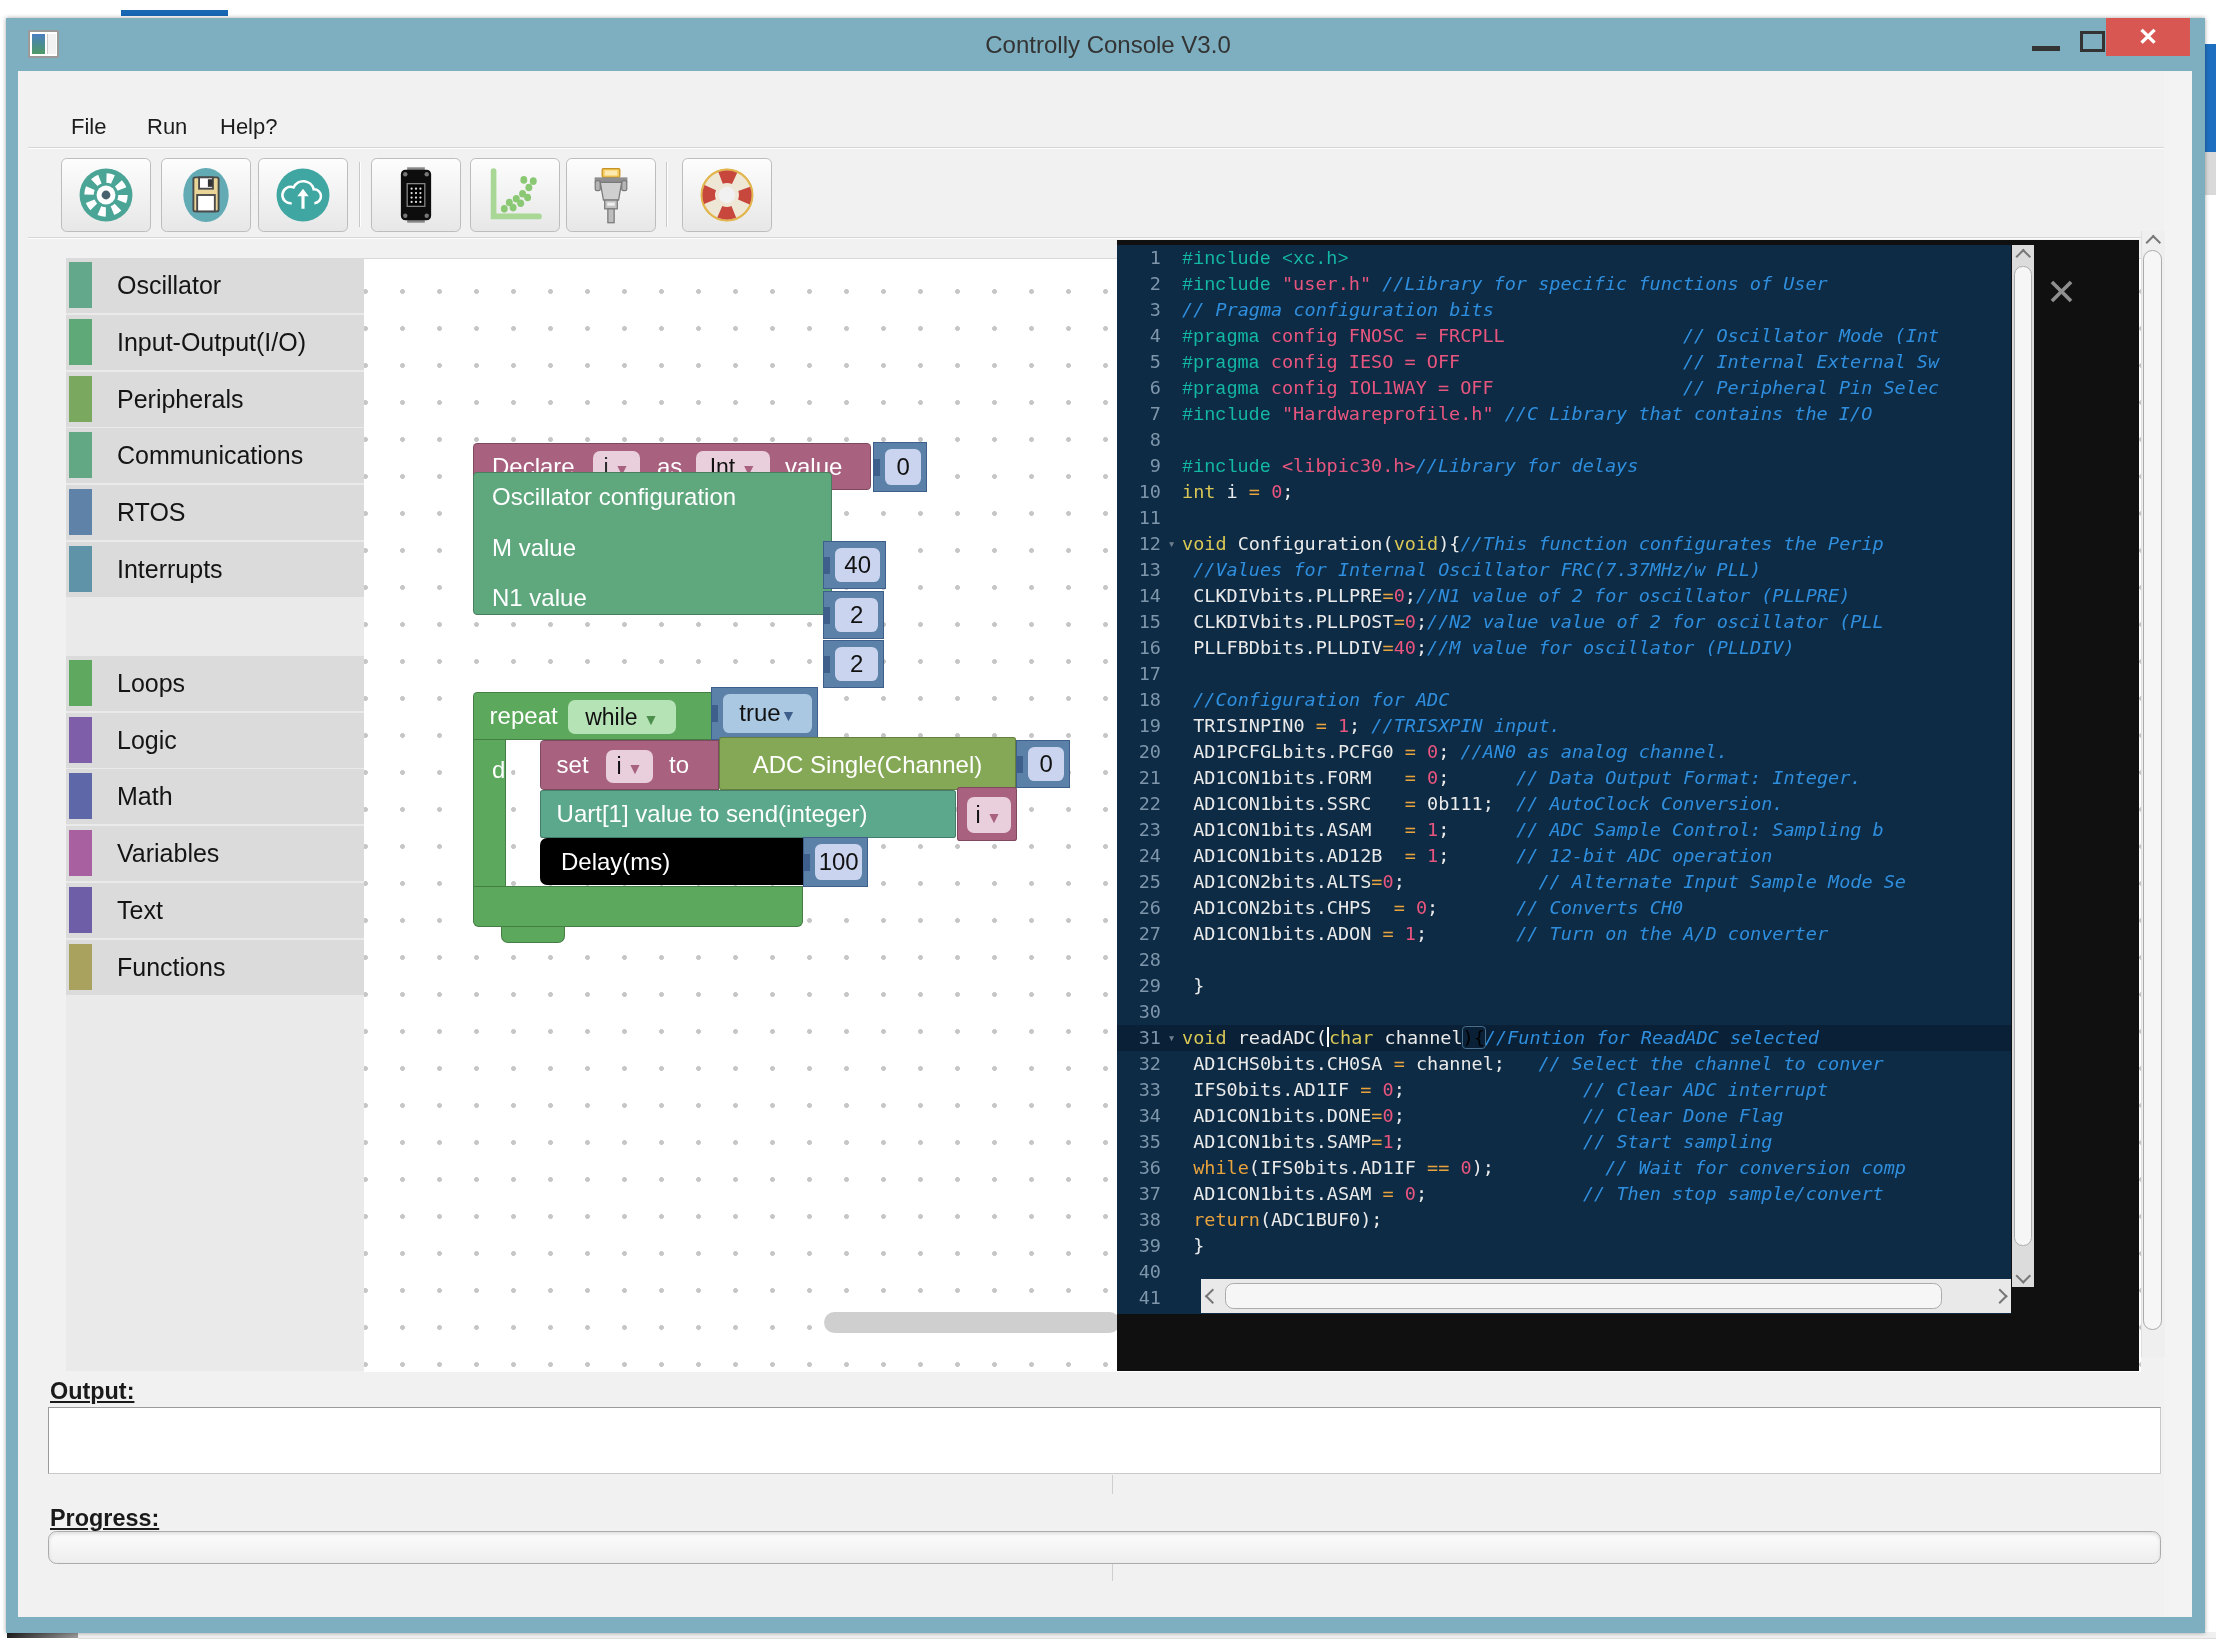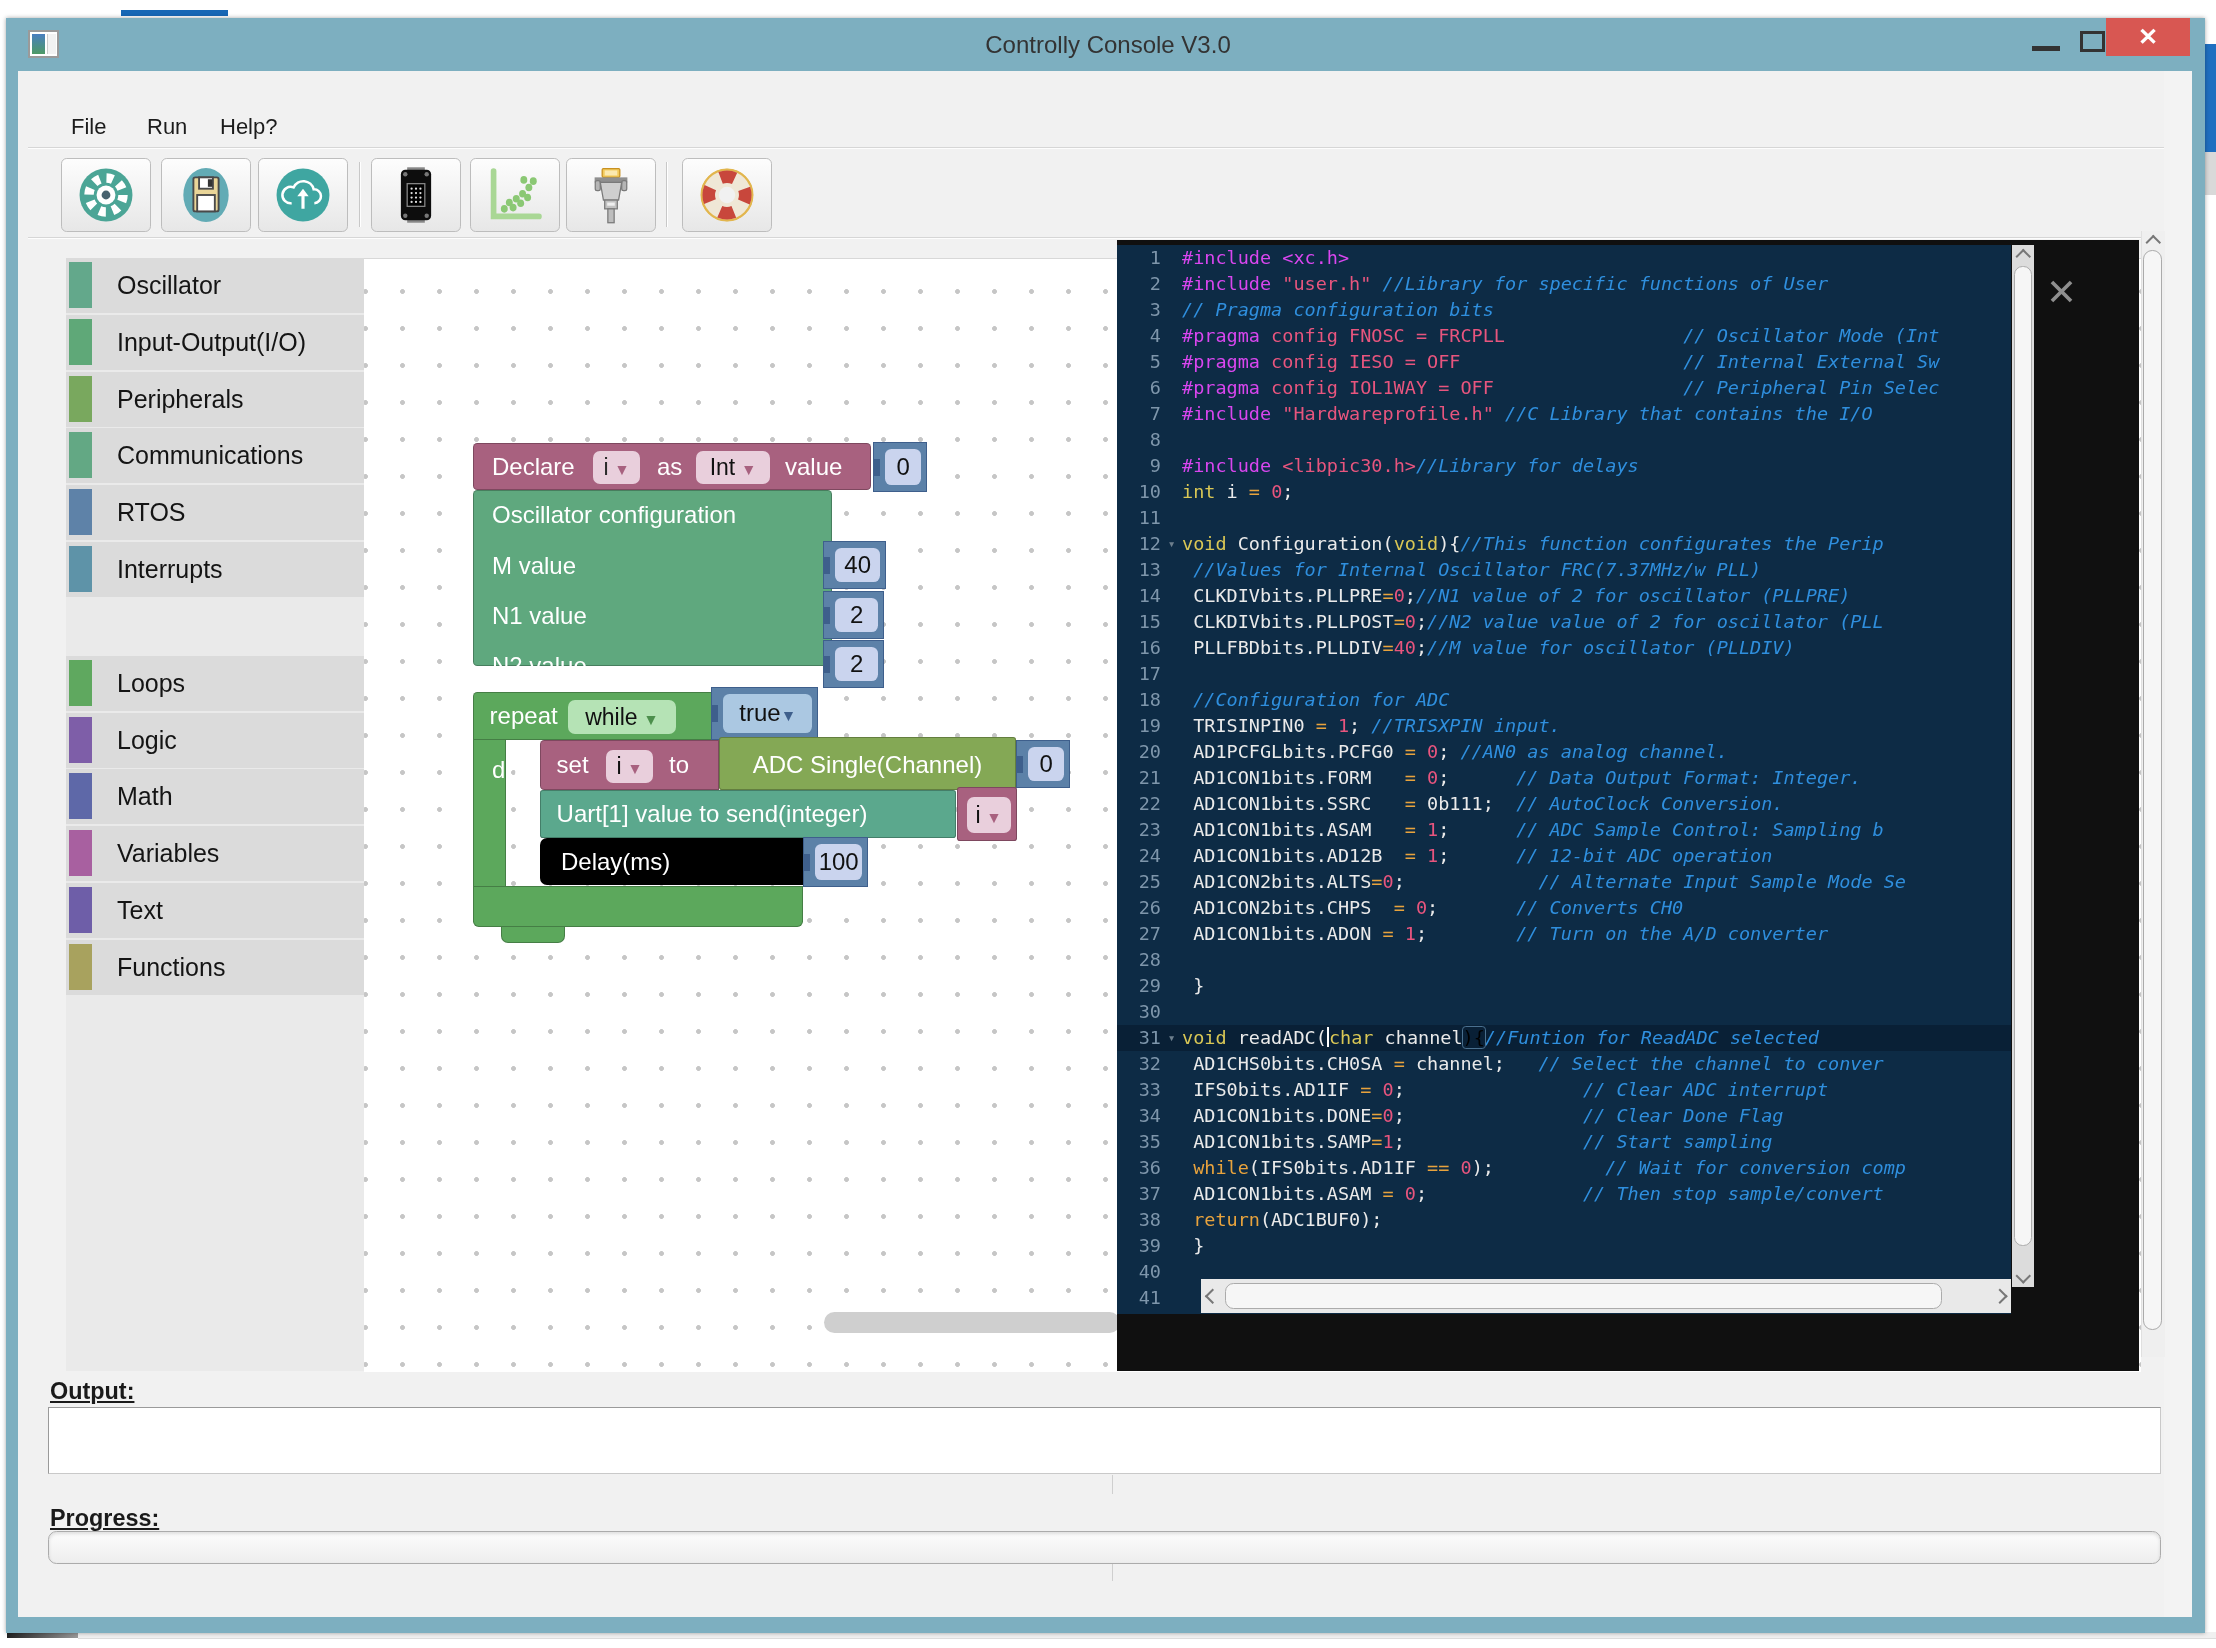--- a/index.html
+++ b/index.html
@@ -54,21 +54,21 @@
   .numblk .tab{position:absolute;left:-1.4px;top:50%;width:7px;height:17px;margin-top:-8.5px;background:#3E5F8C;}
   
   #black-panel{left:1117px;top:240px;width:1022px;height:1131px;background:#101010;}
   #panel-close{left:2040px;top:271px;width:43px;height:43px;color:#8f8f8f;font-size:37px;line-height:43px;text-align:center;}
   #code-editor{left:1117px;top:245px;width:894px;height:1069px;background:#0D2B45;overflow:hidden;}
   .cl{display:flex;height:26px;line-height:26px;font-family:"DejaVu Sans Mono",monospace;font-size:18.5px;white-space:pre;}
   .cl.hl{background:#092036;}
   .cl .gut{width:44px;flex:0 0 44px;text-align:right;color:#7E96AB;}
   .cl .fold{width:21px;flex:0 0 21px;color:#6d7f8d;font-size:12.8px;text-align:center;}
   .cl .src{flex:1;overflow:hidden;}
-  .tk-p{color:#d946ef;} .tk-k{color:#D9C755;} .tk-r{color:#E8A33D;} .tk-o{color:#E8A33D;}
+  .tk-p{color:#14b8a6;font-family:Liberation Mono, monospace;} .tk-k{color:#D9C755;} .tk-r{color:#E8A33D;} .tk-o{color:#E8A33D;}
   .tk-s{color:#E8557E;} .tk-n{color:#E8557E;} .tk-t{color:#EAEAEA;}
   .tk-c{color:#2F8FDE;font-style:italic;}
   .tk-m{outline:1.4px solid #4A708F;border-radius:2.8px;}
   .tk-cur{display:inline-block;width:2.1px;height:20px;background:#fff;vertical-align:-2.8px;}
   .sb-track{background:#DCDCDC;}
   .sb-thumb{position:absolute;background:#F6F6F6;border:1.4px solid #ABABAB;border-radius:8.5px;box-sizing:border-box;}
   .chev{position:absolute;width:8.5px;height:8.5px;border-left:2.8px solid #777;border-top:2.8px solid #777;}
   .chev.up{transform:rotate(45deg);} .chev.down{transform:rotate(225deg);}
   .chev.left{transform:rotate(-45deg);} .chev.right{transform:rotate(135deg);}
   #code-vscroll{left:2012px;top:245px;width:22px;height:1042px;}
@@ -292,21 +292,21 @@
     <div class="pill" style="left:222px;top:7px;width:74px;height:33px;background:#E9CFDC;line-height:33px;color:#111;">
       <span>Int</span><span class="dd" style="color:#A8617F;">▼</span>
     </div>
     <span class="blk-label" style="left:311px;top:9.2px;">value</span>
   </div>
   <div class="numblk" style="left:509px;top:183px;width:54px;height:50px;">
     <div class="tab"></div>
       <div class="inner" style="line-height:36px;">0</div>
   </div>
 
-  <div class="blk" style="left:109px;top:231px;width:359px;height:176px;background:#5FA87E;border-radius:4.3px;">
+  <div class="blk" style="left:109px;top:213px;width:359px;height:143px;background:#5FA87E;border-radius:4.3px;">
     <span class="blk-label" style="left:18px;top:10px;">Oscillator configuration</span>
     <span class="blk-label" style="left:18px;top:61px;">M value</span>
     <span class="blk-label" style="left:18px;top:111px;">N1 value</span>
     <span class="blk-label" style="left:18px;top:161px;">N2 value</span>
   </div>
   <div class="numblk" style="left:459px;top:282px;width:63px;height:48px;">
     <div class="tab"></div>
       <div class="inner" style="line-height:34px;">40</div>
   </div>
   <div class="numblk" style="left:459px;top:332px;width:61px;height:48px;">

